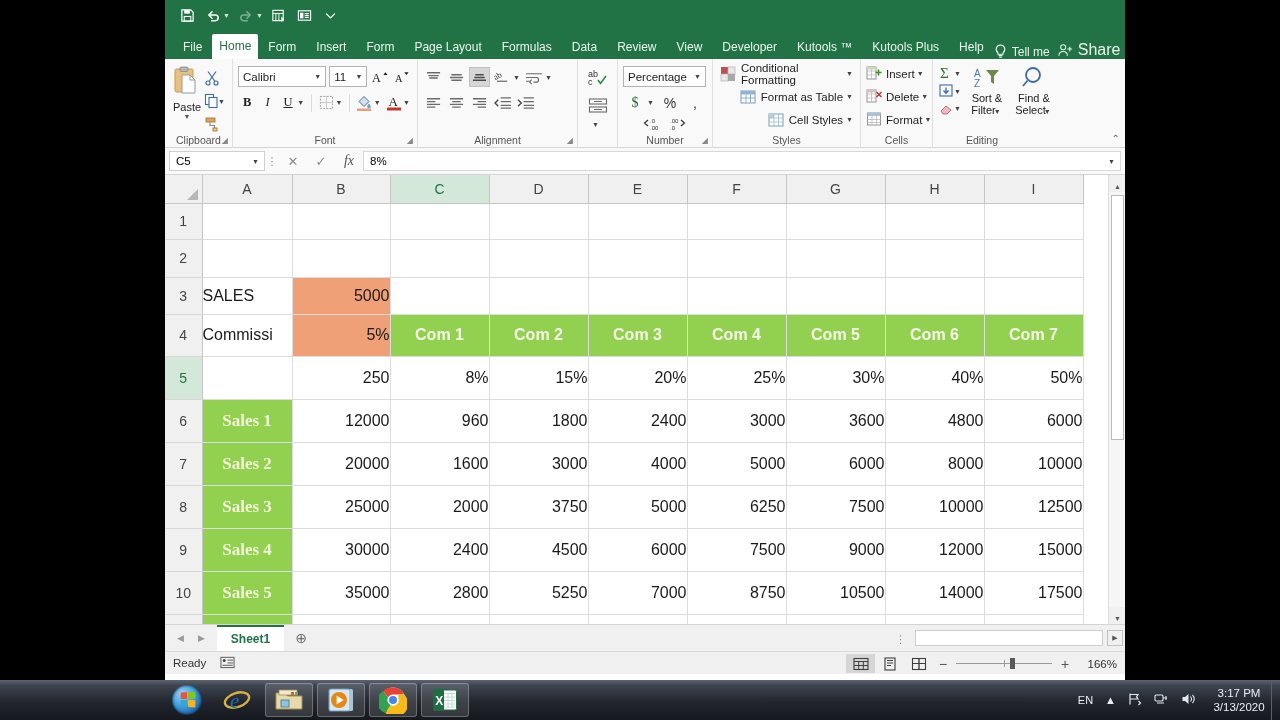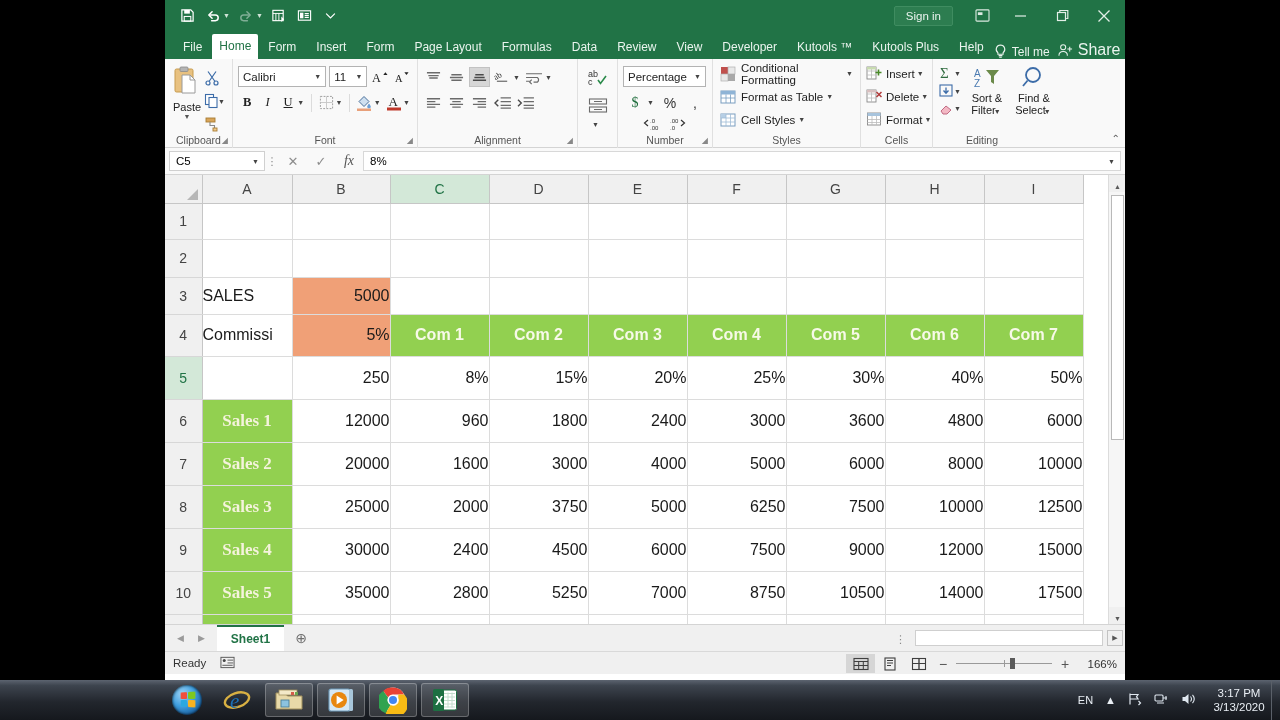--- a/index.html
+++ b/index.html
@@ -103,21 +103,21 @@
   .numbox {
     width: 83px; height: 21px; border: 1px solid #b3b3b3; background: #fff;
     font-size: 11.5px; display: flex; align-items: center; padding: 0 4px;
     position: relative; margin-top: 4px;
   }
   .numrow { display: flex; align-items: center; gap: 3px; padding-top: 5px; justify-content:center; }
   .numrow2 { display: flex; align-items: center; gap: 7px; padding-top: 4px; justify-content:center; }
 
   
   .g-styles { width: 148px; }
-  .srow { display: flex; align-items: center; gap: 5px; height: 23px; padding-left: 2px; }
+  .srow { display: flex; align-items: center; gap: 5px; height: 23px; padding-left: 2px; justify-content: flex-end; }
   .srow .ic { width: 16px; height: 16px; display:flex; align-items:center; justify-content:center; }
   .srow .tx { font-size: 11.5px; }
 
   
   .g-cells { width: 72px; }
   .crow { display:flex; align-items:center; gap:4px; height:23px; }
   .crow .tx { font-size: 11.5px; }
 
   
   .g-edit { width: 98px; border-right: none; }
@@ -311,45 +311,20 @@
         <span class="qat-btn">
           <svg width="15" height="15" viewBox="0 0 16 16">
               <rect x="1.5" y="3" width="13" height="10" fill="none" stroke="#fff" stroke-width="1.2"></rect>
               <rect x="3.2" y="5" width="3.6" height="6" fill="#fff"></rect>
               <path d="M8.2 6h4.4M8.2 8h4.4M8.2 10h4.4" stroke="#fff" stroke-width="1.1"></path>
             </svg>
         </span>
         <span class="qat-btn">
           <svg width="13" height="13" viewBox="0 0 16 16">
               <path d="M3 6l5 5 5-5" fill="none" stroke="#fff" stroke-width="1.5" stroke-linecap="round"></path>
-            </svg>
-        </span>
-      </div>
-      <div class="tb-right">
-        <span class="signin">Sign in</span>
-        <span class="ribdisp">
-          <svg width="15" height="13" viewBox="0 0 16 14">
-              <rect x="1" y="1" width="14" height="12" rx="1" fill="none" stroke="#dce9e1" stroke-width="1.2"></rect>
-              <rect x="3" y="3.5" width="5" height="3" fill="#dce9e1"></rect>
-            </svg>
-        </span>
-        <span class="wbtn">
-          <svg width="13" height="13" viewBox="0 0 13 13">
-              <path d="M1 7h11" stroke="#e3efe8" stroke-width="1.2"></path>
-            </svg>
-        </span>
-        <span class="wbtn">
-          <svg width="13" height="13" viewBox="0 0 13 13">
-              <rect x="1.5" y="3.5" width="8" height="8" fill="none" stroke="#e3efe8" stroke-width="1.2"></rect>
-              <path d="M3.8 3.3V1.5h8v8h-1.7" fill="none" stroke="#e3efe8" stroke-width="1.2"></path>
-            </svg>
-        </span>
-        <span class="wbtn">
-          <svg width="14" height="14" viewBox="0 0 14 14">
-              <path d="M1.5 1.5l11 11M12.5 1.5l-11 11" stroke="#e3efe8" stroke-width="1.3"></path>
             </svg>
         </span>
       </div>
     </div>
 
     <div class="tabstrip">
       <span class="tab">File</span>
       <span class="tab active">Home</span>
       <span class="tab">Form</span>
       <span class="tab">Insert</span>

